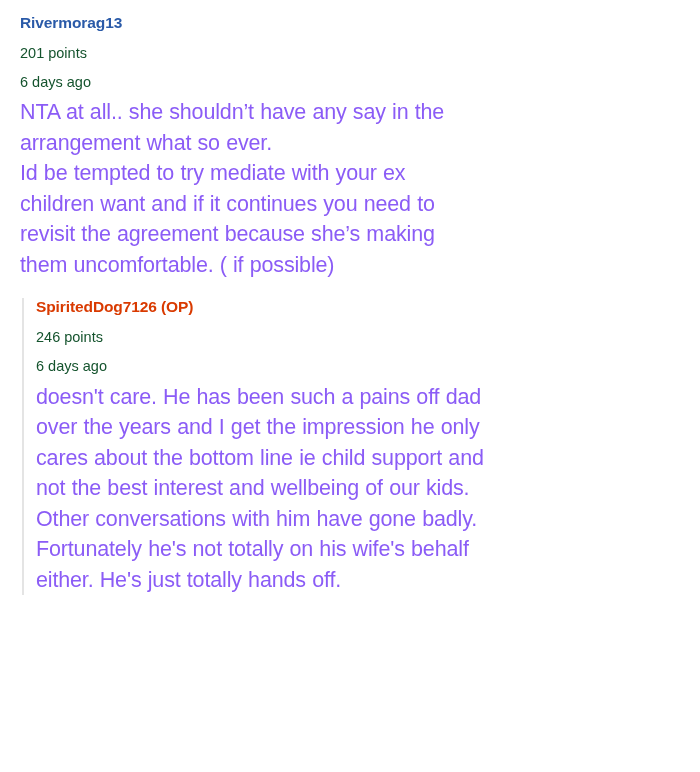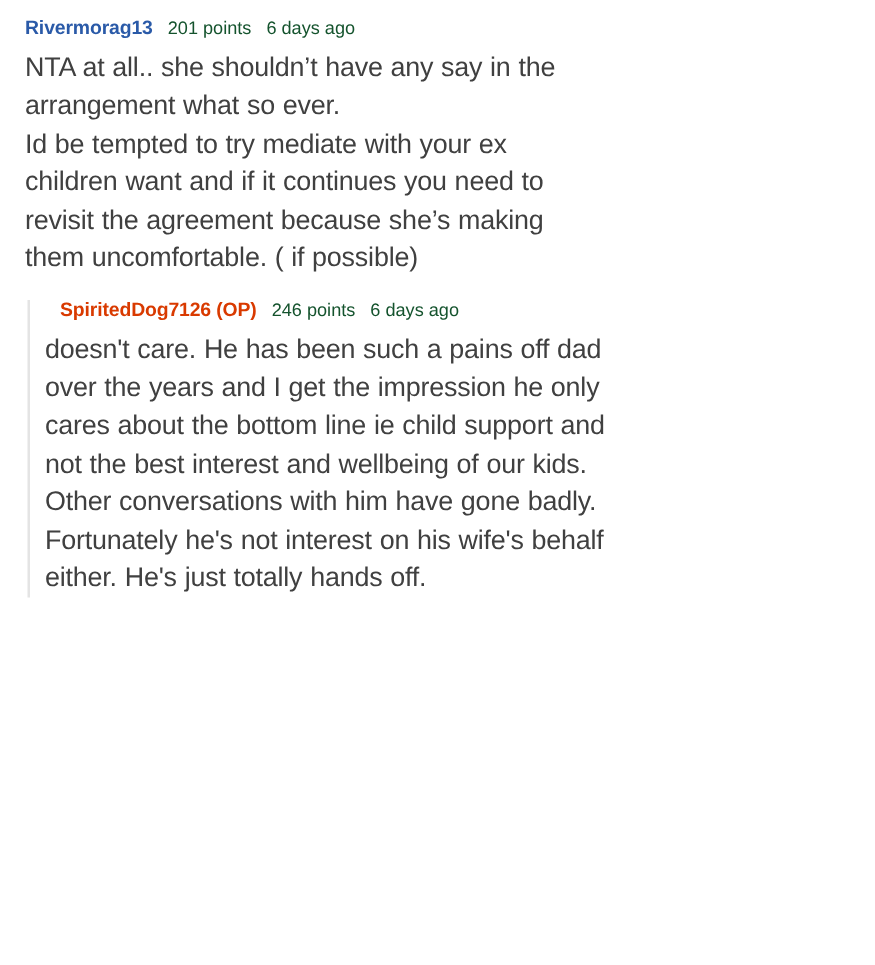--- a/index.html
+++ b/index.html
@@ -25,52 +25,53 @@
     margin-top: 18px;
   }
   .meta {
     display: flex;
     align-items: baseline;
     gap: 12px;
     font-size: 15.5px;
     line-height: 1.2;
     margin-bottom: 6px;
     white-space: nowrap;
+    flex-direction: column;
   }
   .author {
     font-weight: bold;
     letter-spacing: -0.1px;
   }
   .author.user {
     color: #2a5aa8;
   }
   .author.op {
     color: #d93a00;
   }
   .meta-sub {
     color: #14532d;
     font-size: 14.5px;
   }
   .body {
     font-size: 21.5px;
     line-height: 1.42;
-    color: #404040;
+    color: #8b5cf6;
     letter-spacing: -0.15px;
     word-spacing: 0.4px;
   }
   .body p {
     margin: 0;
   }
   .nested {
     border-left: 2px solid #e4e4e4;
     padding-left: 12px;
     margin-left: 2px;
   }
   .nested .meta {
-    margin-left: 12px;
+    margin-left: 0;
   }
 </style>
 </head>
 <body>
 
 <div class="thread">
 
   <div class="comment">
     <div class="meta">
       <span class="author user">Rivermorag13</span>
@@ -92,18 +93,18 @@
       <span class="author op">SpiritedDog7126 (OP)</span>
       <span class="meta-sub">246 points</span>
       <span class="meta-sub">6 days ago</span>
     </div>
     <div class="body">
       <p>doesn't care. He has been such a pains off dad</p>
       <p>over the years and I get the impression he only</p>
       <p>cares about the bottom line ie child support and</p>
       <p>not the best interest and wellbeing of our kids.</p>
       <p>Other conversations with him have gone badly.</p>
-      <p>Fortunately he's not interest on his wife's behalf</p>
+      <p>Fortunately he's not totally on his wife's behalf</p>
       <p>either. He's just totally hands off.</p>
     </div>
   </div>
 
 </div>
 
 </body></html>

